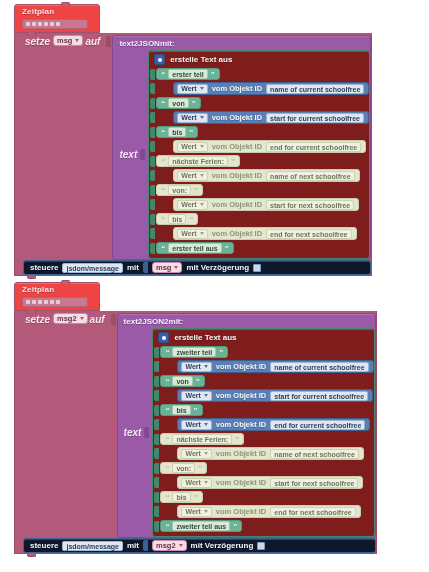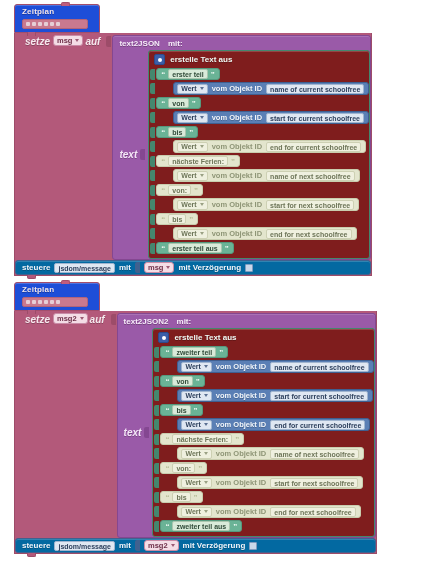--- a/index.html
+++ b/index.html
@@ -18,21 +18,21 @@
       radial-gradient(#e2e2e2 0.7px, transparent 0.7px);
     background-size: 12px 12px;
     background-position: 4px 4px;
   }
 
   
   .program { position:absolute; }
 
   
   .hat {
-    background:#1d4ed8;
+    background:#ef4444;
     border:1px solid #a34e6b;
     border-radius:3px 3px 0 0;
     padding:2px 6px 3px 7px;
     width:86px;
     position:relative;
     box-shadow:inset 0 1px 0 rgba(255,255,255,.22);
   }
   .hat .hat-title {
     color:#f2e4ea; font-size:8px; font-weight:bold;
     letter-spacing:.2px; line-height:10px;
@@ -107,21 +107,21 @@
   
   .purple {
     background:#9a5aa8;
     border:1px solid #844791;
     border-radius:3px;
     position:relative;
     flex:0 0 auto;
     box-shadow:inset 0 1px 0 rgba(255,255,255,.15);
   }
   .purple-head {
-    display:flex; align-items:flex-end; gap:8px;
+    display:flex; align-items:flex-end; gap:0;
     padding:2px 4px 1px 6px;
   }
   .purple-title {
     color:#f7ecfa; font-size:8px; font-weight:bold;
     line-height:11px; white-space:nowrap;
     text-shadow:0 1px 0 rgba(0,0,0,.25);
   }
   .purple-arg {
     display:flex; align-items:center; justify-content:flex-end;
     gap:3px; padding:0 0 0 6px;
@@ -222,27 +222,28 @@
     background:#dfe7f2; border:1px solid #9fb4cf; border-radius:2px;
     padding:0 3px; height:10px; line-height:9px;
     font-size:7px; font-weight:bold; color:#2c3f5c; white-space:nowrap;
   }
   .getter.unsel .objid {
     background:#eff0df; border-color:#cdd0b3; color:#6d7558;
   }
 
   
   .ctrl {
-    background:#0369a1;
+    background:#0f172a;
     border:1px solid #40618f;
     border-radius:3px;
     display:flex; align-items:center; gap:4px;
     padding:2px 6px; height:15px;
     position:relative;
     box-shadow:inset 0 1px 0 rgba(255,255,255,.18);
+    margin-left:8px;
   }
   .ctrl .clbl {
     color:#f1f5fb;font-size:8px;font-weight:bold;line-height:11px;
     white-space:nowrap;text-shadow:0 1px 0 rgba(0,0,0,.22);
   }
   .ctrl .cfield {
     background:#dfe7f2;border:1px solid #9fb4cf;border-radius:2px;
     padding:0 3px;height:10px;line-height:9px;
     font-size:7px;font-weight:bold;color:#2c3f5c;white-space:nowrap;
   }

